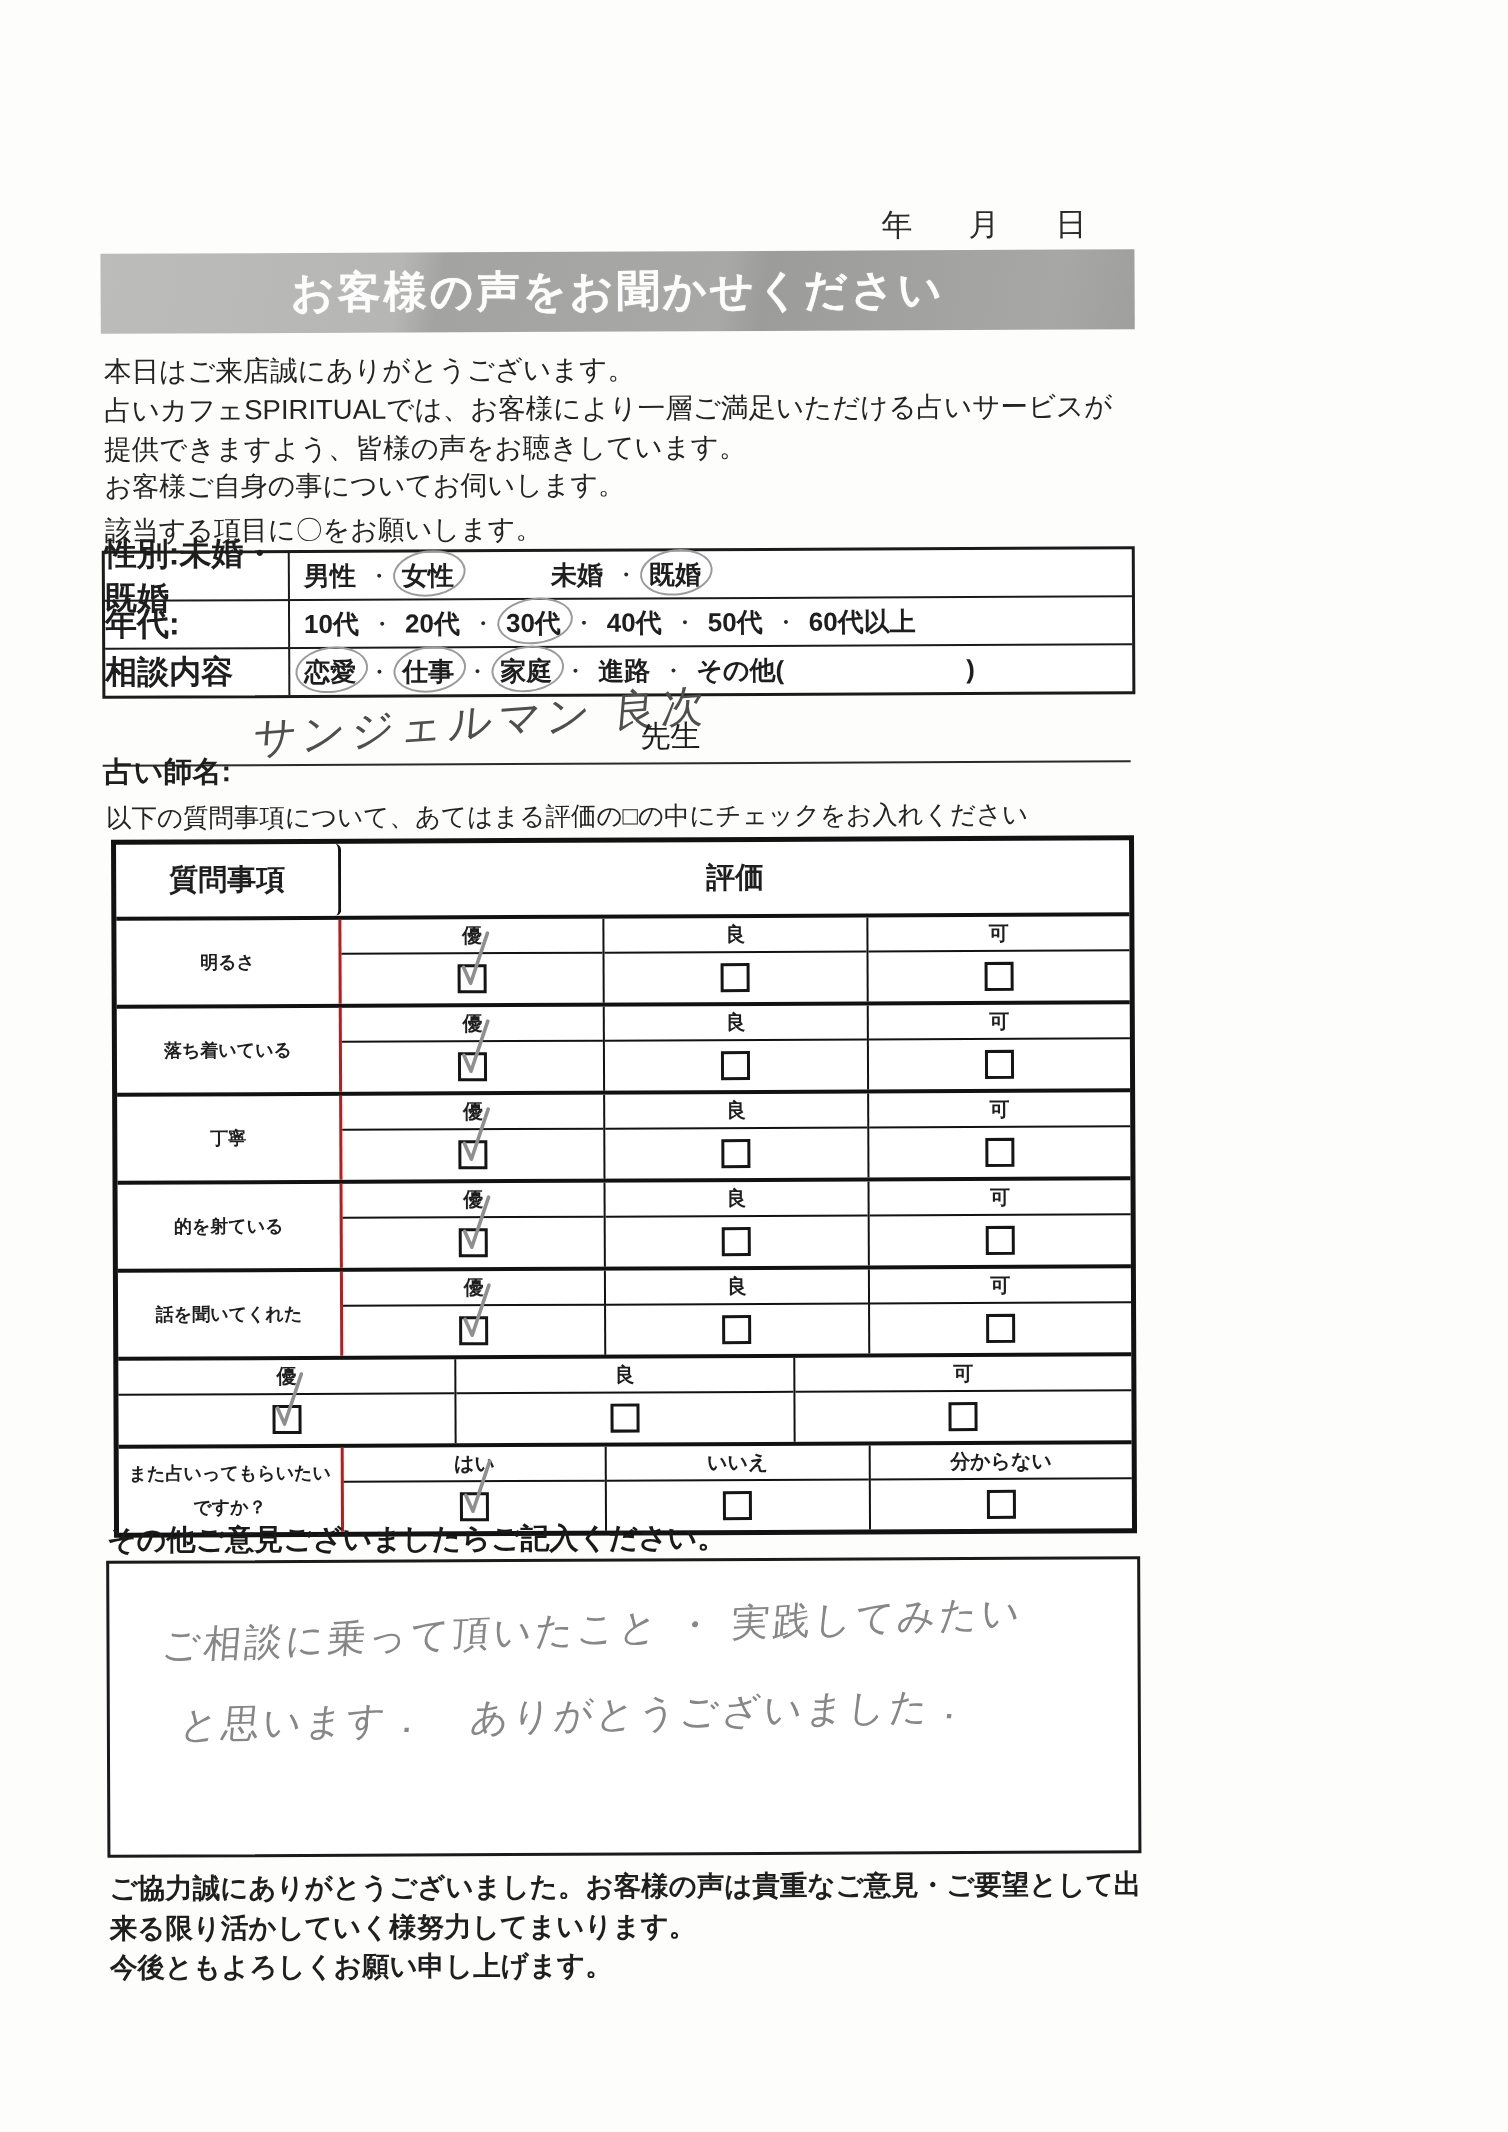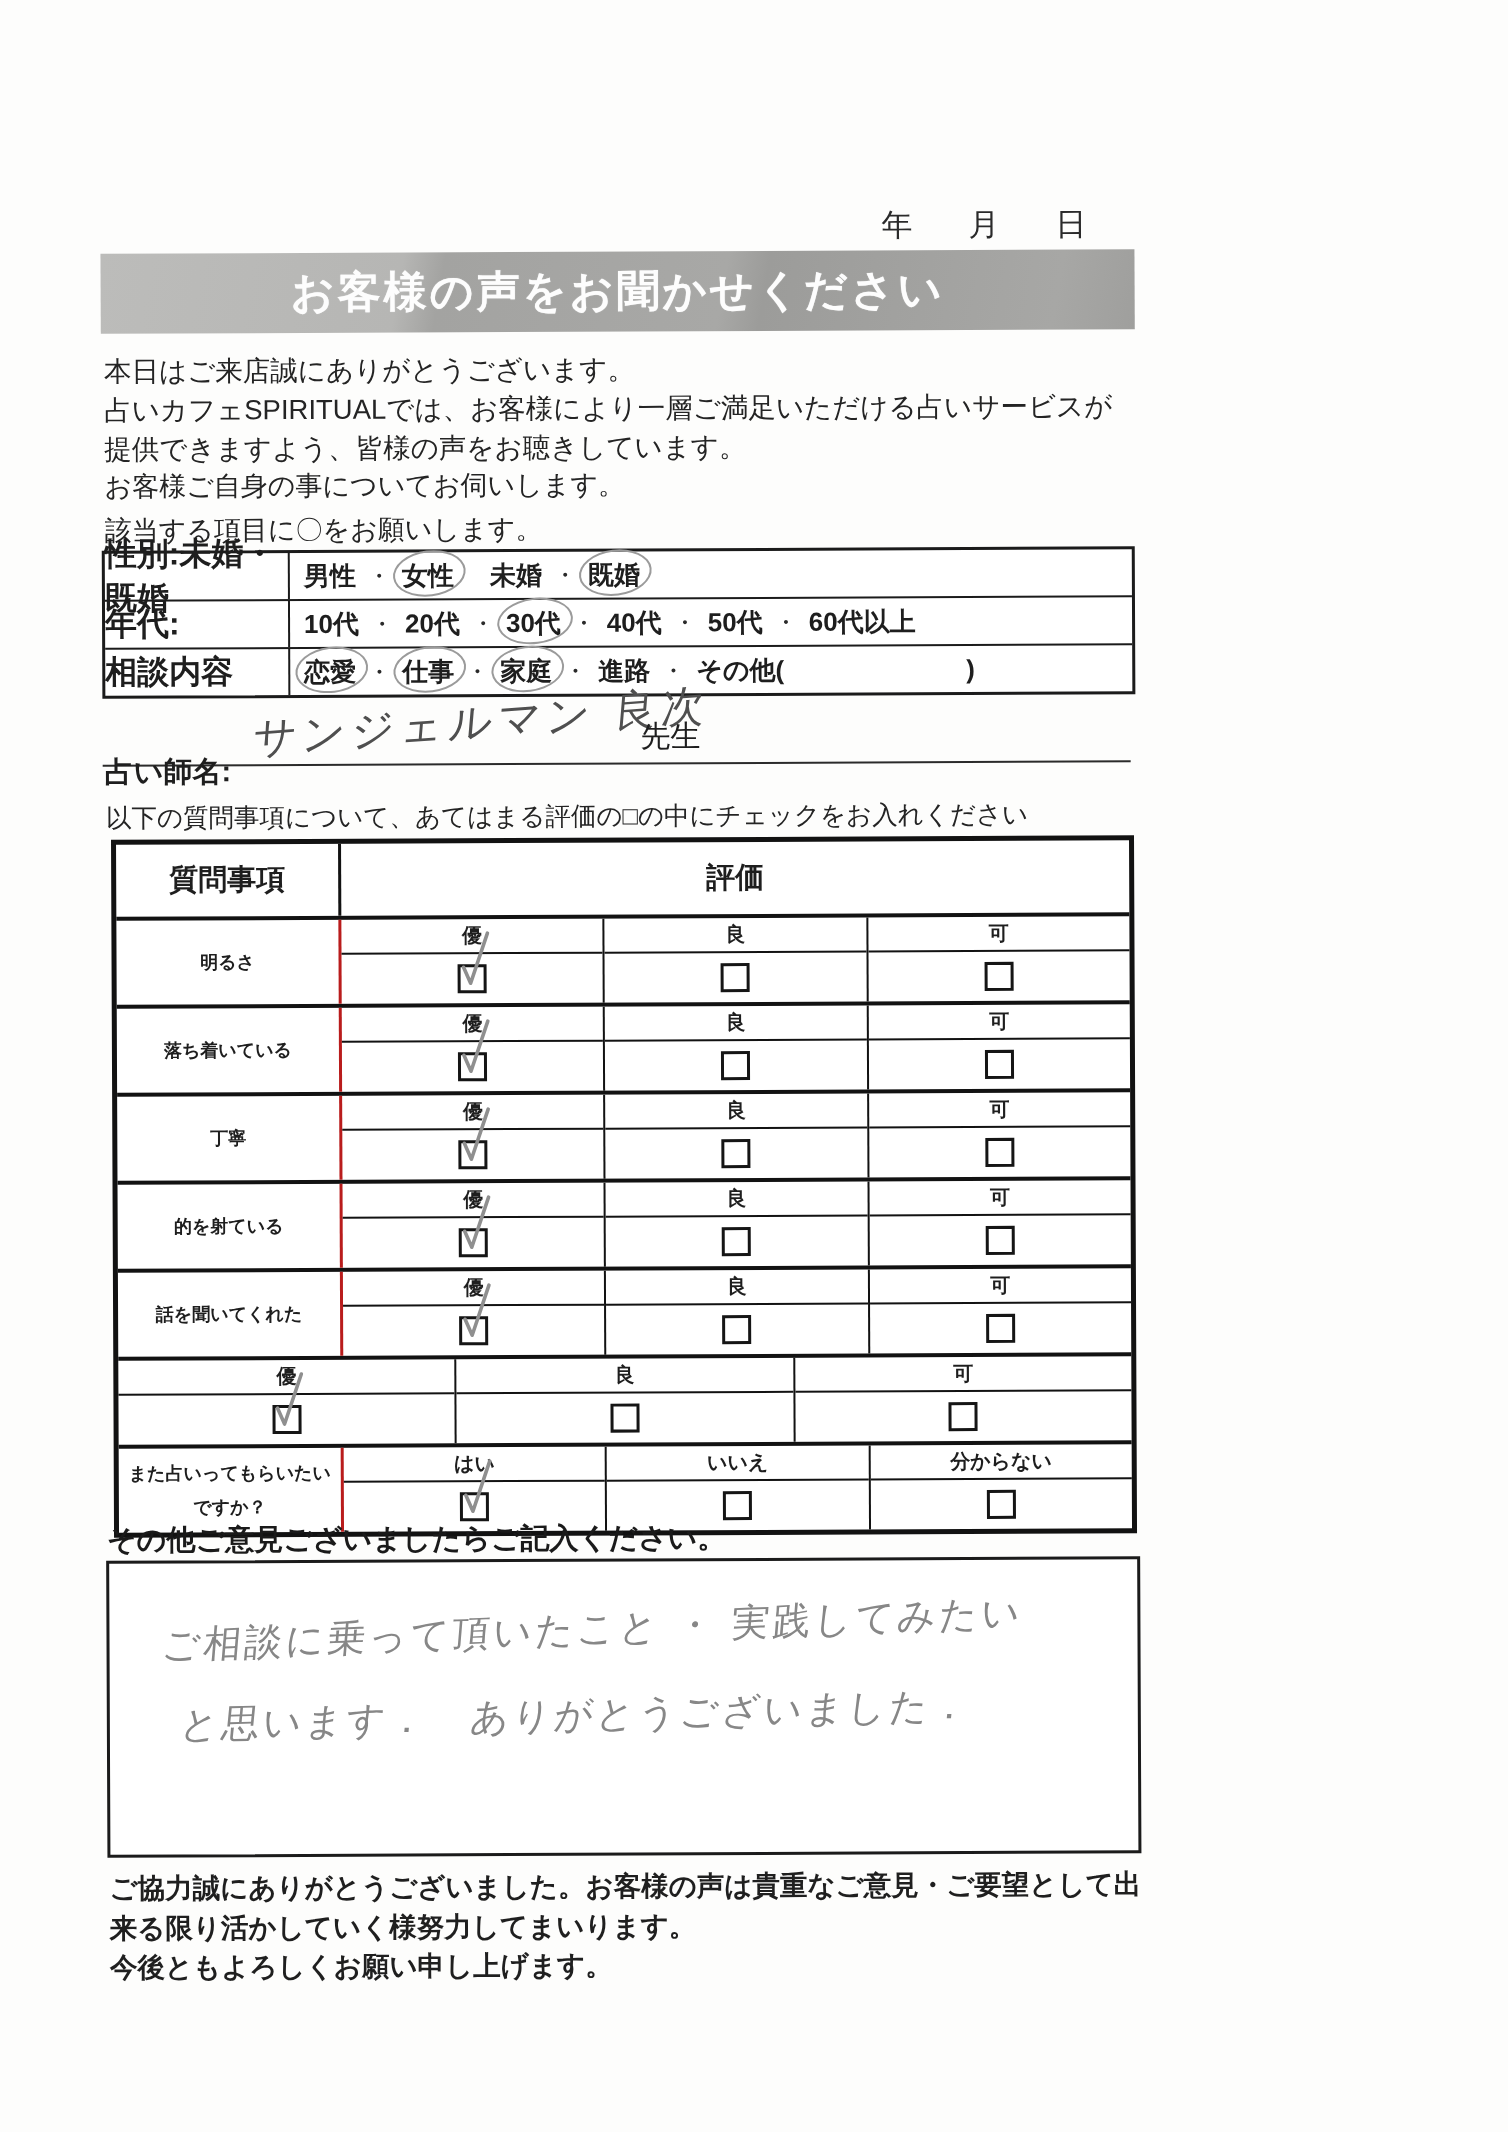--- a/index.html
+++ b/index.html
@@ -54,21 +54,21 @@
   .p-label{
     width:185px;flex:0 0 185px;border-right:2.5px solid #1b1b1b;
     display:flex;align-items:center;padding-left:0;
     font-size:32px;font-weight:bold;box-sizing:border-box;
   }
   .p-value{
     flex:1;display:flex;align-items:center;padding-left:14px;
     font-size:26px;font-weight:bold;white-space:nowrap;
   }
   .grp{display:inline-flex;align-items:center;}
-  .grp + .grp{margin-left:36px;}
+  .grp + .grp{margin-left:97px;}
   .sep{margin:0 13px;font-size:20px;color:#2a2a2a;}
   .opt{display:inline-block;position:relative;}
   .opt.circled::after{
     content:"";position:absolute;left:-9px;right:-12px;top:-8px;bottom:-3px;
     border:2.5px solid #9b9b9b;border-radius:50%;
     transform:rotate(-7deg);
   }
   
   .diviner-row{position:absolute;left:104px;top:700px;width:1028px;height:62px;
     border-bottom:2.5px solid #2b2b2b;}
@@ -91,21 +91,21 @@
   }
   
   .rating-table{
     position:absolute;left:112px;top:837px;width:1023px;
     border:5px solid #121212;background:#fff;box-sizing:border-box;
   }
   .rt-header{display:flex;height:72px;border-bottom:4px solid #121212;}
   .rt-header .hq{
     width:225px;flex:0 0 225px;border-right:3px solid #121212;
     display:flex;align-items:center;justify-content:center;
-    font-size:29px;font-weight:bold;box-sizing:border-box;
+    font-size:29px;font-weight:bold;box-sizing:border-box;border-radius:6px;
   }
   .rt-header .hr{
     flex:1;display:flex;align-items:center;justify-content:center;
     font-size:29px;font-weight:bold;
   }
   .rt-row{display:flex;height:84px;border-bottom:4px solid #121212;}
   .rt-row:last-child{border-bottom:none;}
   .rt-row .q{
     width:225px;flex:0 0 225px;border-right:3px solid #b91c1c;
     display:flex;align-items:center;justify-content:center;text-align:center;

